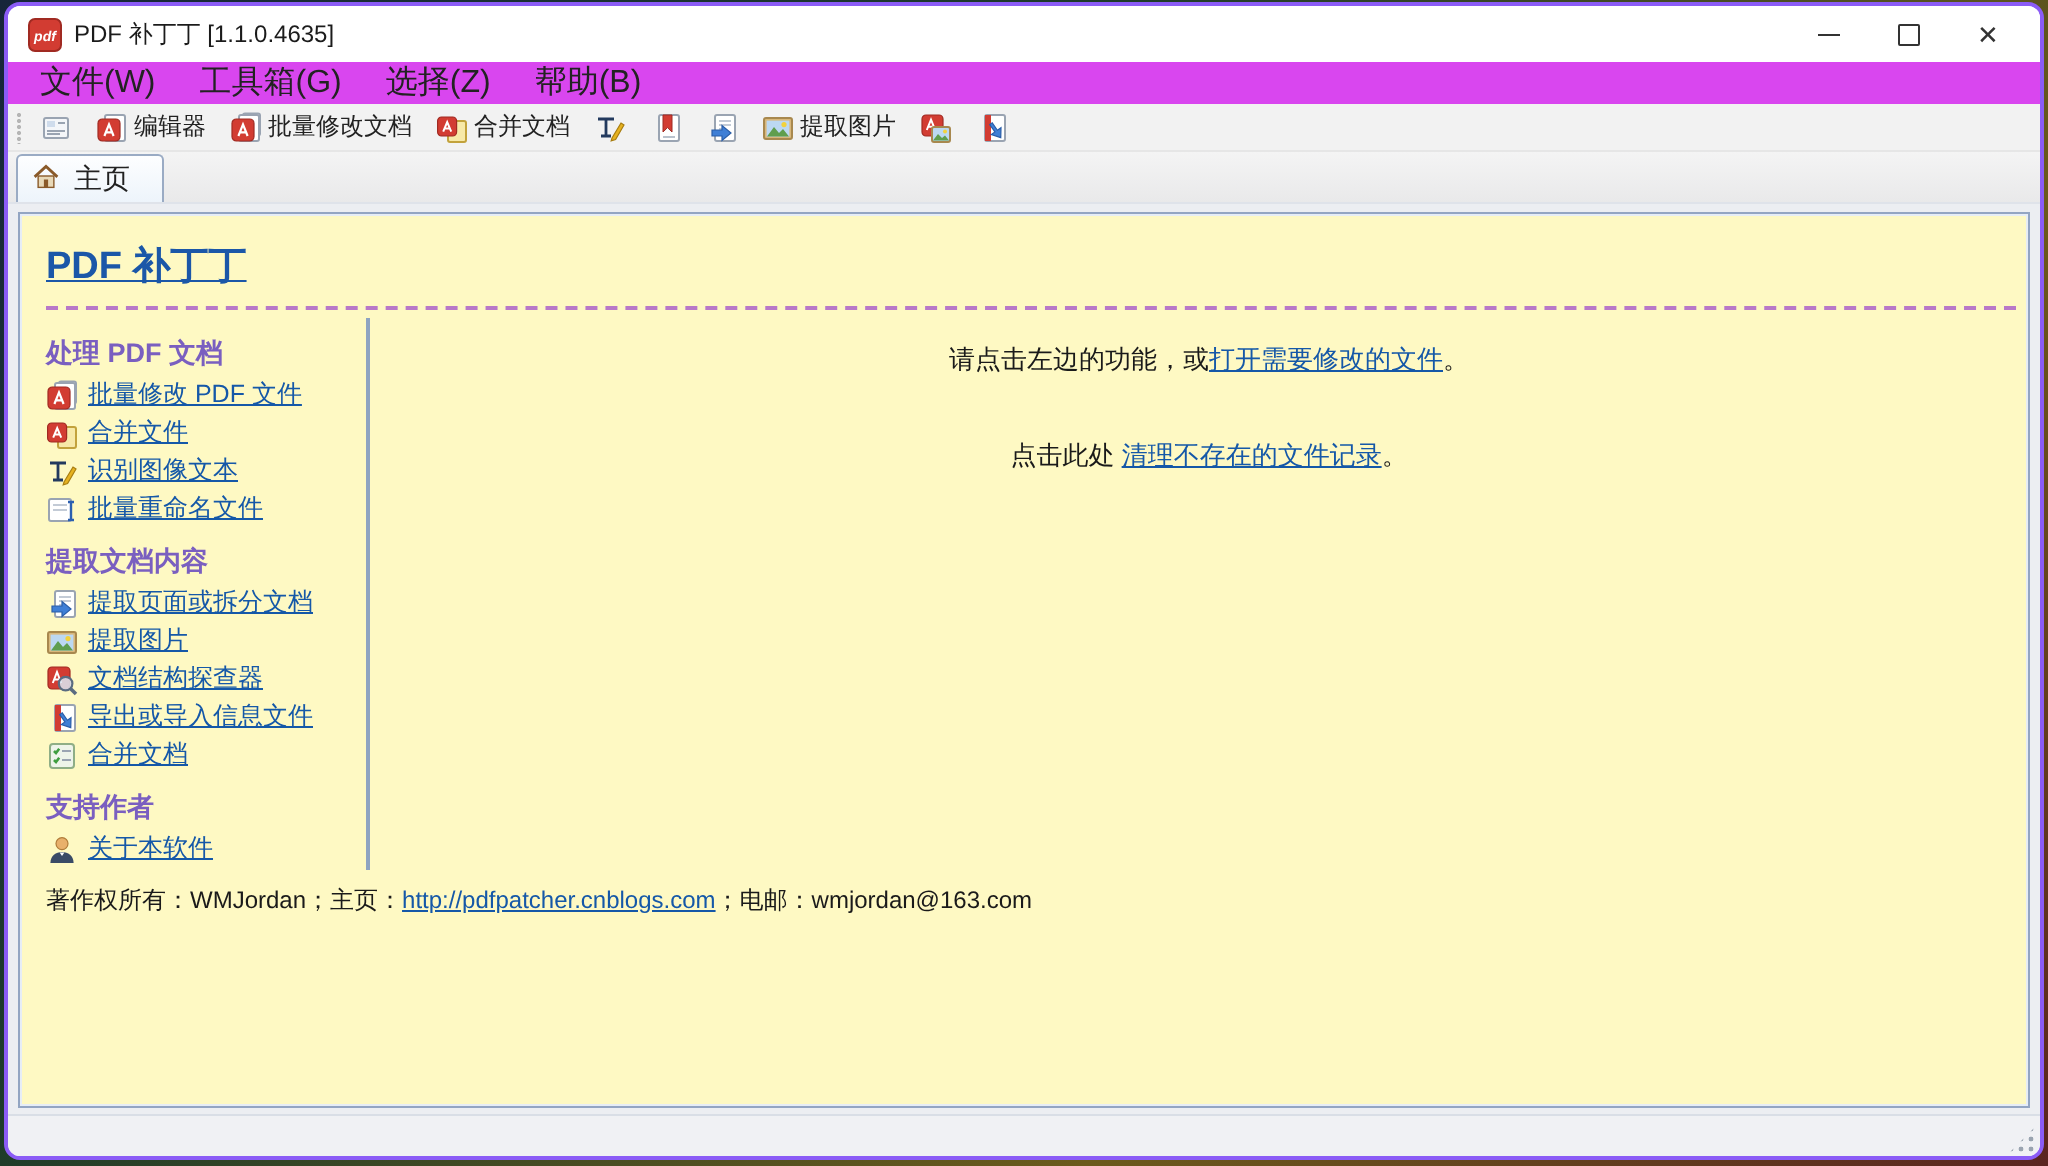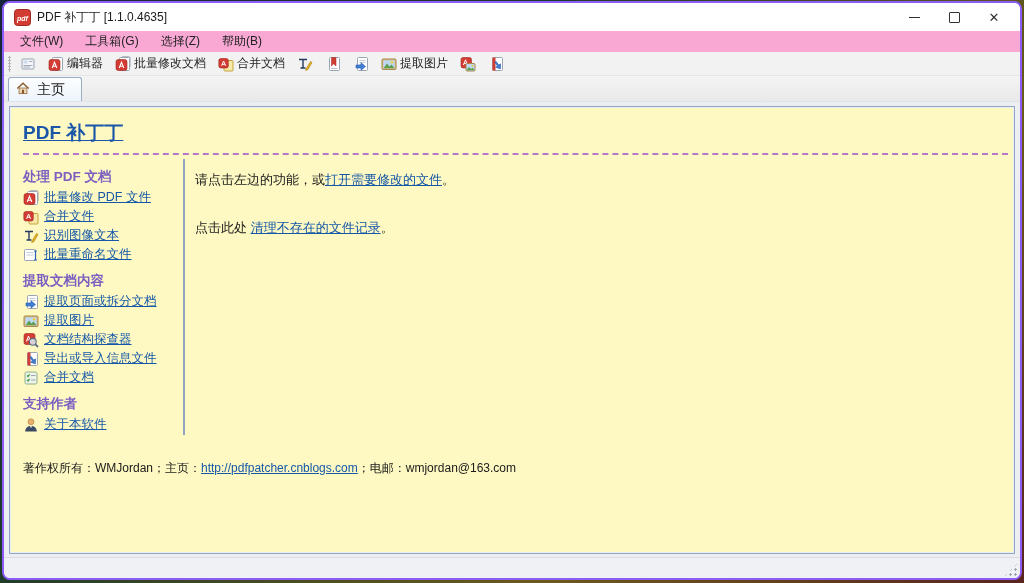--- a/index.html
+++ b/index.html
@@ -18,47 +18,47 @@
   
   .titlebar{height:28px;background:#fff;display:flex;align-items:center;padding:0 6px;flex:0 0 auto;}
   .app-icon{width:17px;height:17px;margin:0 6px 0 4px;flex:0 0 auto;}
   .titlebar .title{font-size:12px;color:#1b1b1b;}
   .win-controls{margin-left:auto;display:flex;align-items:center;}
   .win-btn{width:40px;height:26px;display:flex;align-items:center;justify-content:center;color:#333;cursor:default;}
   .glyph-min{width:11px;height:0;border-top:1.6px solid #333;display:inline-block;}
   .glyph-max{width:9px;height:9px;border:1.4px solid #333;display:inline-block;border-radius:1px;}
   .glyph-close{font-size:13px;line-height:1;color:#333;}
   
-  .menubar{height:21px;background:#f9a8d4;display:flex;align-items:center;padding-left:8px;flex:0 0 auto;font-size:12px;color:#222;}
+  .menubar{height:21px;background:#d946ef;display:flex;align-items:center;padding-left:8px;flex:0 0 auto;font-size:16px;color:#222;}
   .menu-item{padding:2px 8px;margin-right:6px;}
   
   .toolbar{height:23px;background:#f2f2f2;display:flex;align-items:center;padding-left:2px;flex:0 0 auto;font-size:12px;color:#222;border-bottom:1px solid #e6e6e6;}
   .tb-grip{width:3px;height:16px;margin:0 4px 0 2px;background-image:radial-gradient(circle,#b5b5b5 1px,transparent 1.1px);background-size:3px 3px;}
   .tb-btn{display:flex;align-items:center;gap:3px;padding:2px 4px;margin-right:2px;border:1px solid transparent;border-radius:2px;}
   .tb-btn svg{width:16px;height:16px;display:block;}
   
   .tabstrip{height:25px;background:linear-gradient(#f4f4f4,#e9e9ea);flex:0 0 auto;display:flex;align-items:flex-end;padding-left:4px;border-bottom:1px solid #dfe3ea;}
   .tab{display:flex;align-items:center;gap:5px;height:23px;padding:0 16px 0 7px;font-size:14px;color:#222;
        background:linear-gradient(#fdfeff,#edf4fb);border:1px solid #9aabc4;border-bottom:none;border-radius:3px 3px 0 0;}
   .tab svg{width:14px;height:14px;}
   
   .panelwrap{flex:1 1 auto;background:#eceef2;padding:4px 5px 3px 5px;min-height:0;}
   .panel{height:100%;background:#fef9c3;border:1px solid #93a5c2;box-shadow:0 0 0 1px #e6edf6 inset;box-sizing:border-box;
          display:flex;flex-direction:column;overflow:hidden;}
   .heading{margin:13px 0 0 13px;font-size:19px;font-weight:bold;color:#1b57a8;text-decoration:underline;}
   .dashedrule{margin:7px 6px 0 13px;border-bottom:2px dashed #b878c8;}
-  .columns{display:flex;align-items:stretch;margin:4px 0 18px 13px;flex:0 0 auto;}
+  .columns{display:flex;align-items:stretch;margin:4px 0 0 13px;flex:0 0 auto;}
   .sidebar{width:152px;flex:0 0 auto;padding-right:8px;}
   .section-title{font-size:13.5px;font-weight:bold;color:#7a5fc0;margin:9px 0 3px 0;}
   .side-item{display:flex;align-items:center;gap:5px;margin:2px 0;height:17px;}
   .side-item svg{width:16px;height:16px;flex:0 0 auto;}
   a.link{color:#1558a8;text-decoration:underline;cursor:pointer;}
   .side-item a{font-size:12.5px;white-space:nowrap;}
   .maincol{flex:1 1 auto;border-left:2px solid #8ea4c1;padding-left:10px;min-width:0;}
-  .maincol p{margin:0;font-size:13px;color:#1a1a1a;}
+  .maincol p{margin:0;font-size:13px;color:#1a1a1a;text-align:center;}
   .maincol .line1{margin-top:12px;}
   .maincol .line2{margin-top:30px;}
   .copyright{margin:7px 0 0 13px;font-size:12px;color:#1a1a1a;flex:0 0 auto;}
   
   .statusbar{height:20px;background:#f0f1f4;border-top:1px solid #d9dee6;flex:0 0 auto;display:flex;align-items:center;justify-content:flex-end;}
   .grip{width:14px;height:14px;margin-right:2px;margin-top:4px;
         background-image:radial-gradient(circle,#9aa4b0 1.2px,transparent 1.3px);
         background-size:5px 5px;background-position:bottom right;
         clip-path:polygon(100% 0,100% 100%,0 100%);}
 </style>

